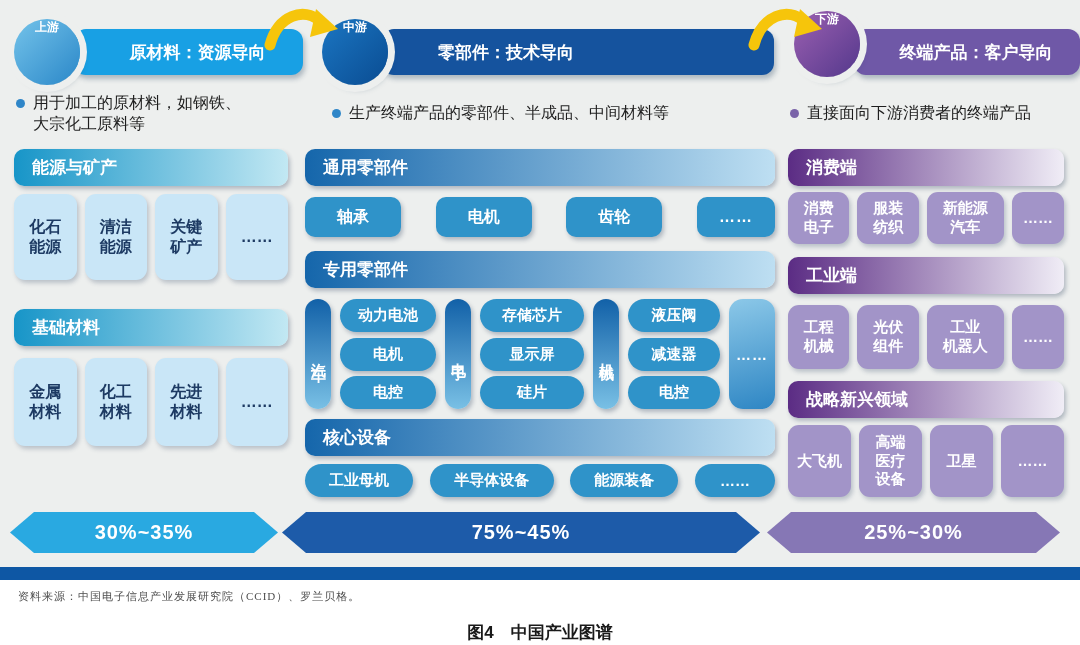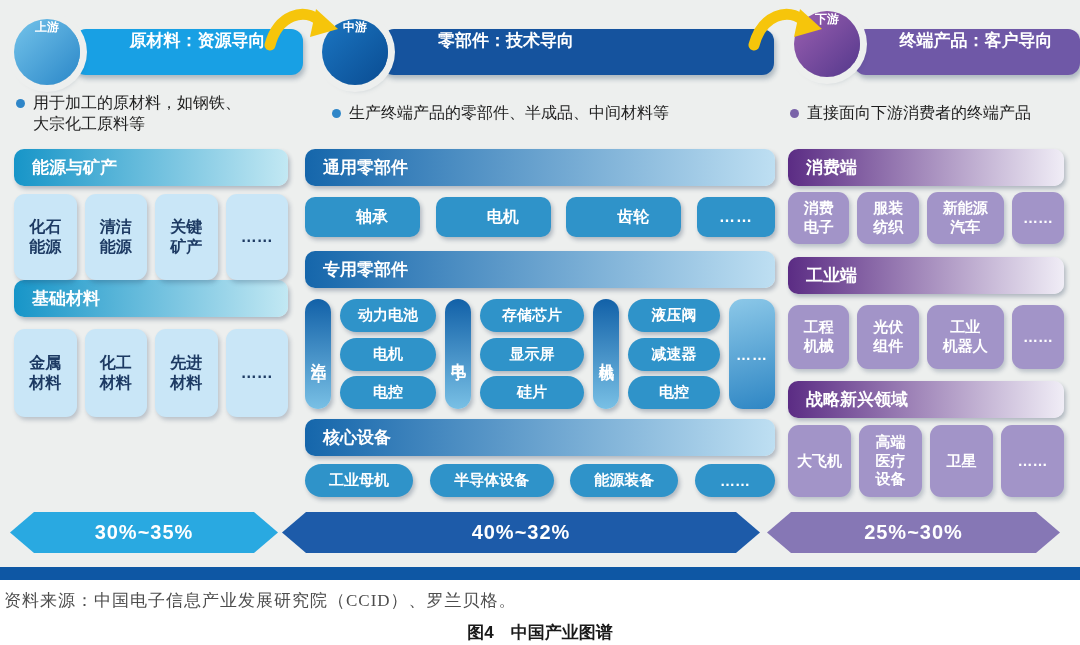--- a/index.html
+++ b/index.html
@@ -17,21 +17,21 @@
     position:absolute;width:66px;height:66px;border-radius:50%;
     display:flex;align-items:flex-start;justify-content:center;
     color:#fff;font-size:12px;font-weight:bold;z-index:3;
     box-shadow:0 0 0 7px #edefee, 3px 4px 6px rgba(30,60,90,.35);
   }
   .circle-up{left:14px;top:19px;background:linear-gradient(135deg,#74c3ea,#2a87c8);}
   .circle-mid{left:322px;top:19px;background:linear-gradient(135deg,#1b76c2,#0a4c92);}
   .circle-down{left:794px;top:11px;background:linear-gradient(135deg,#9c60b1,#54388c);}
   .stream-bar{
     position:absolute;top:29px;height:46px;border-radius:12px;z-index:2;
-    display:flex;color:#fff;font-size:17px;font-weight:bold;
+    display:flex;align-items:center;color:#fff;font-size:17px;font-weight:bold;
     box-shadow:2px 4px 5px rgba(30,60,90,.3);
   }
   .bar-up{left:74px;width:211px;justify-content:center;padding-left:18px;background:#18a0e4;}
   .bar-mid{left:382px;width:392px;padding-left:56px;background:#15539e;box-sizing:border-box;}
   .bar-down{left:854px;width:208px;justify-content:center;padding-left:18px;background:#6f58a7;}
   .flow-arrow{position:absolute;top:3px;width:74px;height:56px;z-index:4;}
   .arrow1{left:264px;}
   .arrow2{left:748px;}
   
   .bullet{position:absolute;display:flex;gap:8px;font-size:16px;color:#1e1e1e;line-height:1.3;}
@@ -62,21 +62,21 @@
   }
   .card-up{background:#c9e6f7;color:#1d3a63;font-size:16px;font-weight:bold;}
   .card-down{background:#a294c8;color:#fff;font-size:15px;font-weight:bold;}
   
   .btn-row{display:flex;justify-content:space-between;}
   .btn{
     background:#2f93c9;color:#fff;font-size:16px;font-weight:bold;
     display:flex;align-items:center;justify-content:center;
     box-shadow:2px 3px 4px rgba(40,60,90,.3);
   }
-  .btn-lg{width:96px;height:40px;border-radius:10px;padding-left:19px;}
+  .btn-lg{width:96px;height:40px;border-radius:10px;}
   .btn-dots-lg{width:78px;height:40px;border-radius:10px;letter-spacing:1px;}
   .btn-pill{height:33px;border-radius:17px;font-size:15px;}
   .group-row{display:flex;justify-content:space-between;height:110px;}
   .vpill{
     width:26px;border-radius:13px;color:#fff;font-size:15px;font-weight:bold;
     display:flex;align-items:center;justify-content:center;
     writing-mode:vertical-rl;letter-spacing:3px;
     background:linear-gradient(180deg,#1261a8,#79c0e5);
     box-shadow:2px 3px 4px rgba(40,60,90,.3);
   }
@@ -92,30 +92,30 @@
   .share{
     position:absolute;top:512px;height:41px;display:flex;align-items:center;justify-content:center;
     color:#fff;font-size:20px;font-weight:bold;letter-spacing:1px;
     clip-path:polygon(0 50%, 24px 0, calc(100% - 24px) 0, 100% 50%, calc(100% - 24px) 100%, 24px 100%);
   }
   .share-up{left:10px;width:268px;background:#29a9e1;}
   .share-mid{left:282px;width:478px;background:#1d5ba9;}
   .share-down{left:767px;width:293px;background:#8677b5;}
   
   .source{
-    position:absolute;left:4px;top:589px;font-size:17px;color:#4d4d4d;
+    position:absolute;left:18px;top:589px;font-size:11px;color:#4d4d4d;
     font-family:"Liberation Serif","DejaVu Serif",serif;letter-spacing:1px;
   }
   .caption{
     position:absolute;left:0;top:621px;width:1080px;text-align:center;
     font-size:17px;font-weight:bold;color:#1a1a1a;
   }
   
   .mt8{margin-top:8px;}  .mt11{margin-top:11px;} .mt12{margin-top:12px;}
-  .mt14{margin-top:14px;}.mt29{} .mt10{margin-top:10px;}
+  .mt14{margin-top:14px;}.mt29{margin-top:29px;} .mt10{margin-top:10px;}
   .mt6{margin-top:6px;}  .mt13{margin-top:13px;} .mt7{margin-top:7px;}
   .h86{height:86px;} .h88{height:88px;} .h52{height:52px;} .h64{height:64px;} .h72{height:72px;}
 </style>
 </head>
 <body>
 
 <div class="panel">
 
   <div class="stream-bar bar-up">
     <span>原材料：资源导向</span>
@@ -250,19 +250,19 @@
       <div class="card card-down">大飞机</div>
       <div class="card card-down">高端
 医疗
 设备</div>
       <div class="card card-down">卫星</div>
       <div class="card card-down">……</div>
     </div>
   </div>
 
   <div class="share share-up">30%~35%</div>
-  <div class="share share-mid">40%~32%</div>
+  <div class="share share-mid">75%~45%</div>
   <div class="share share-down">25%~30%</div>
 
 </div>
 
 <div class="source">资料来源：中国电子信息产业发展研究院（CCID）、罗兰贝格。</div>
 <div class="caption">图4　中国产业图谱</div>
 
 </body></html>

